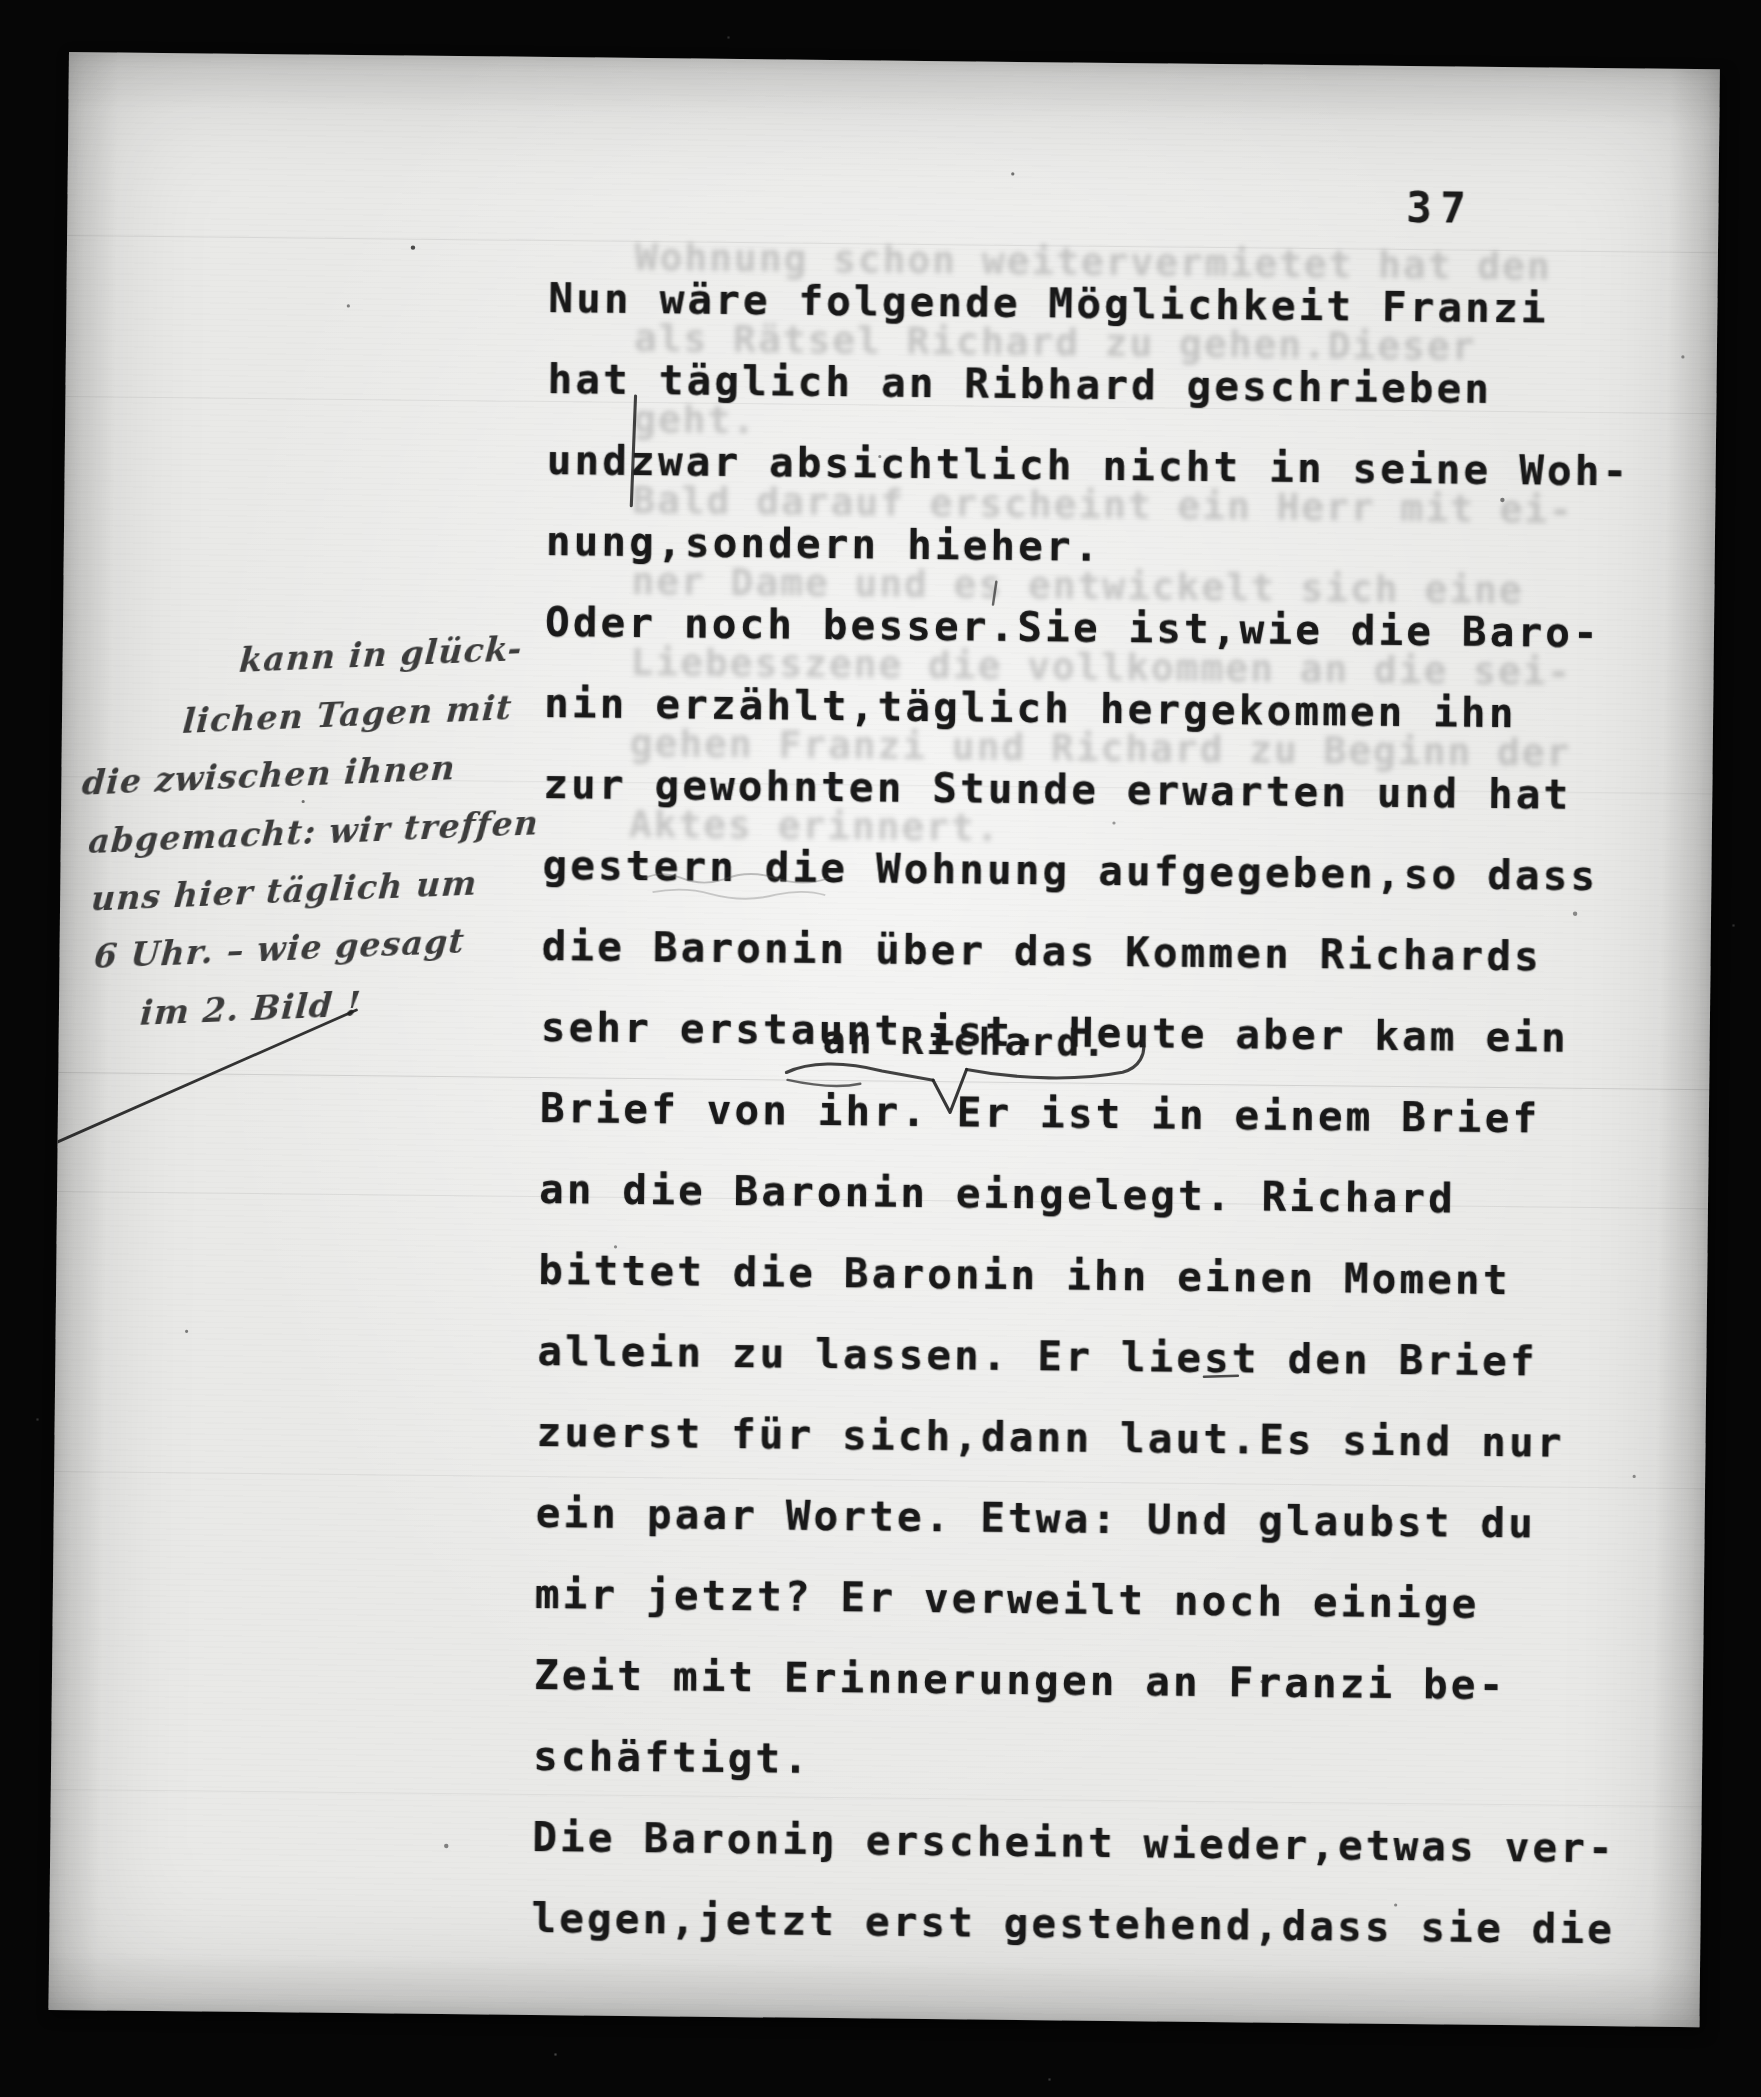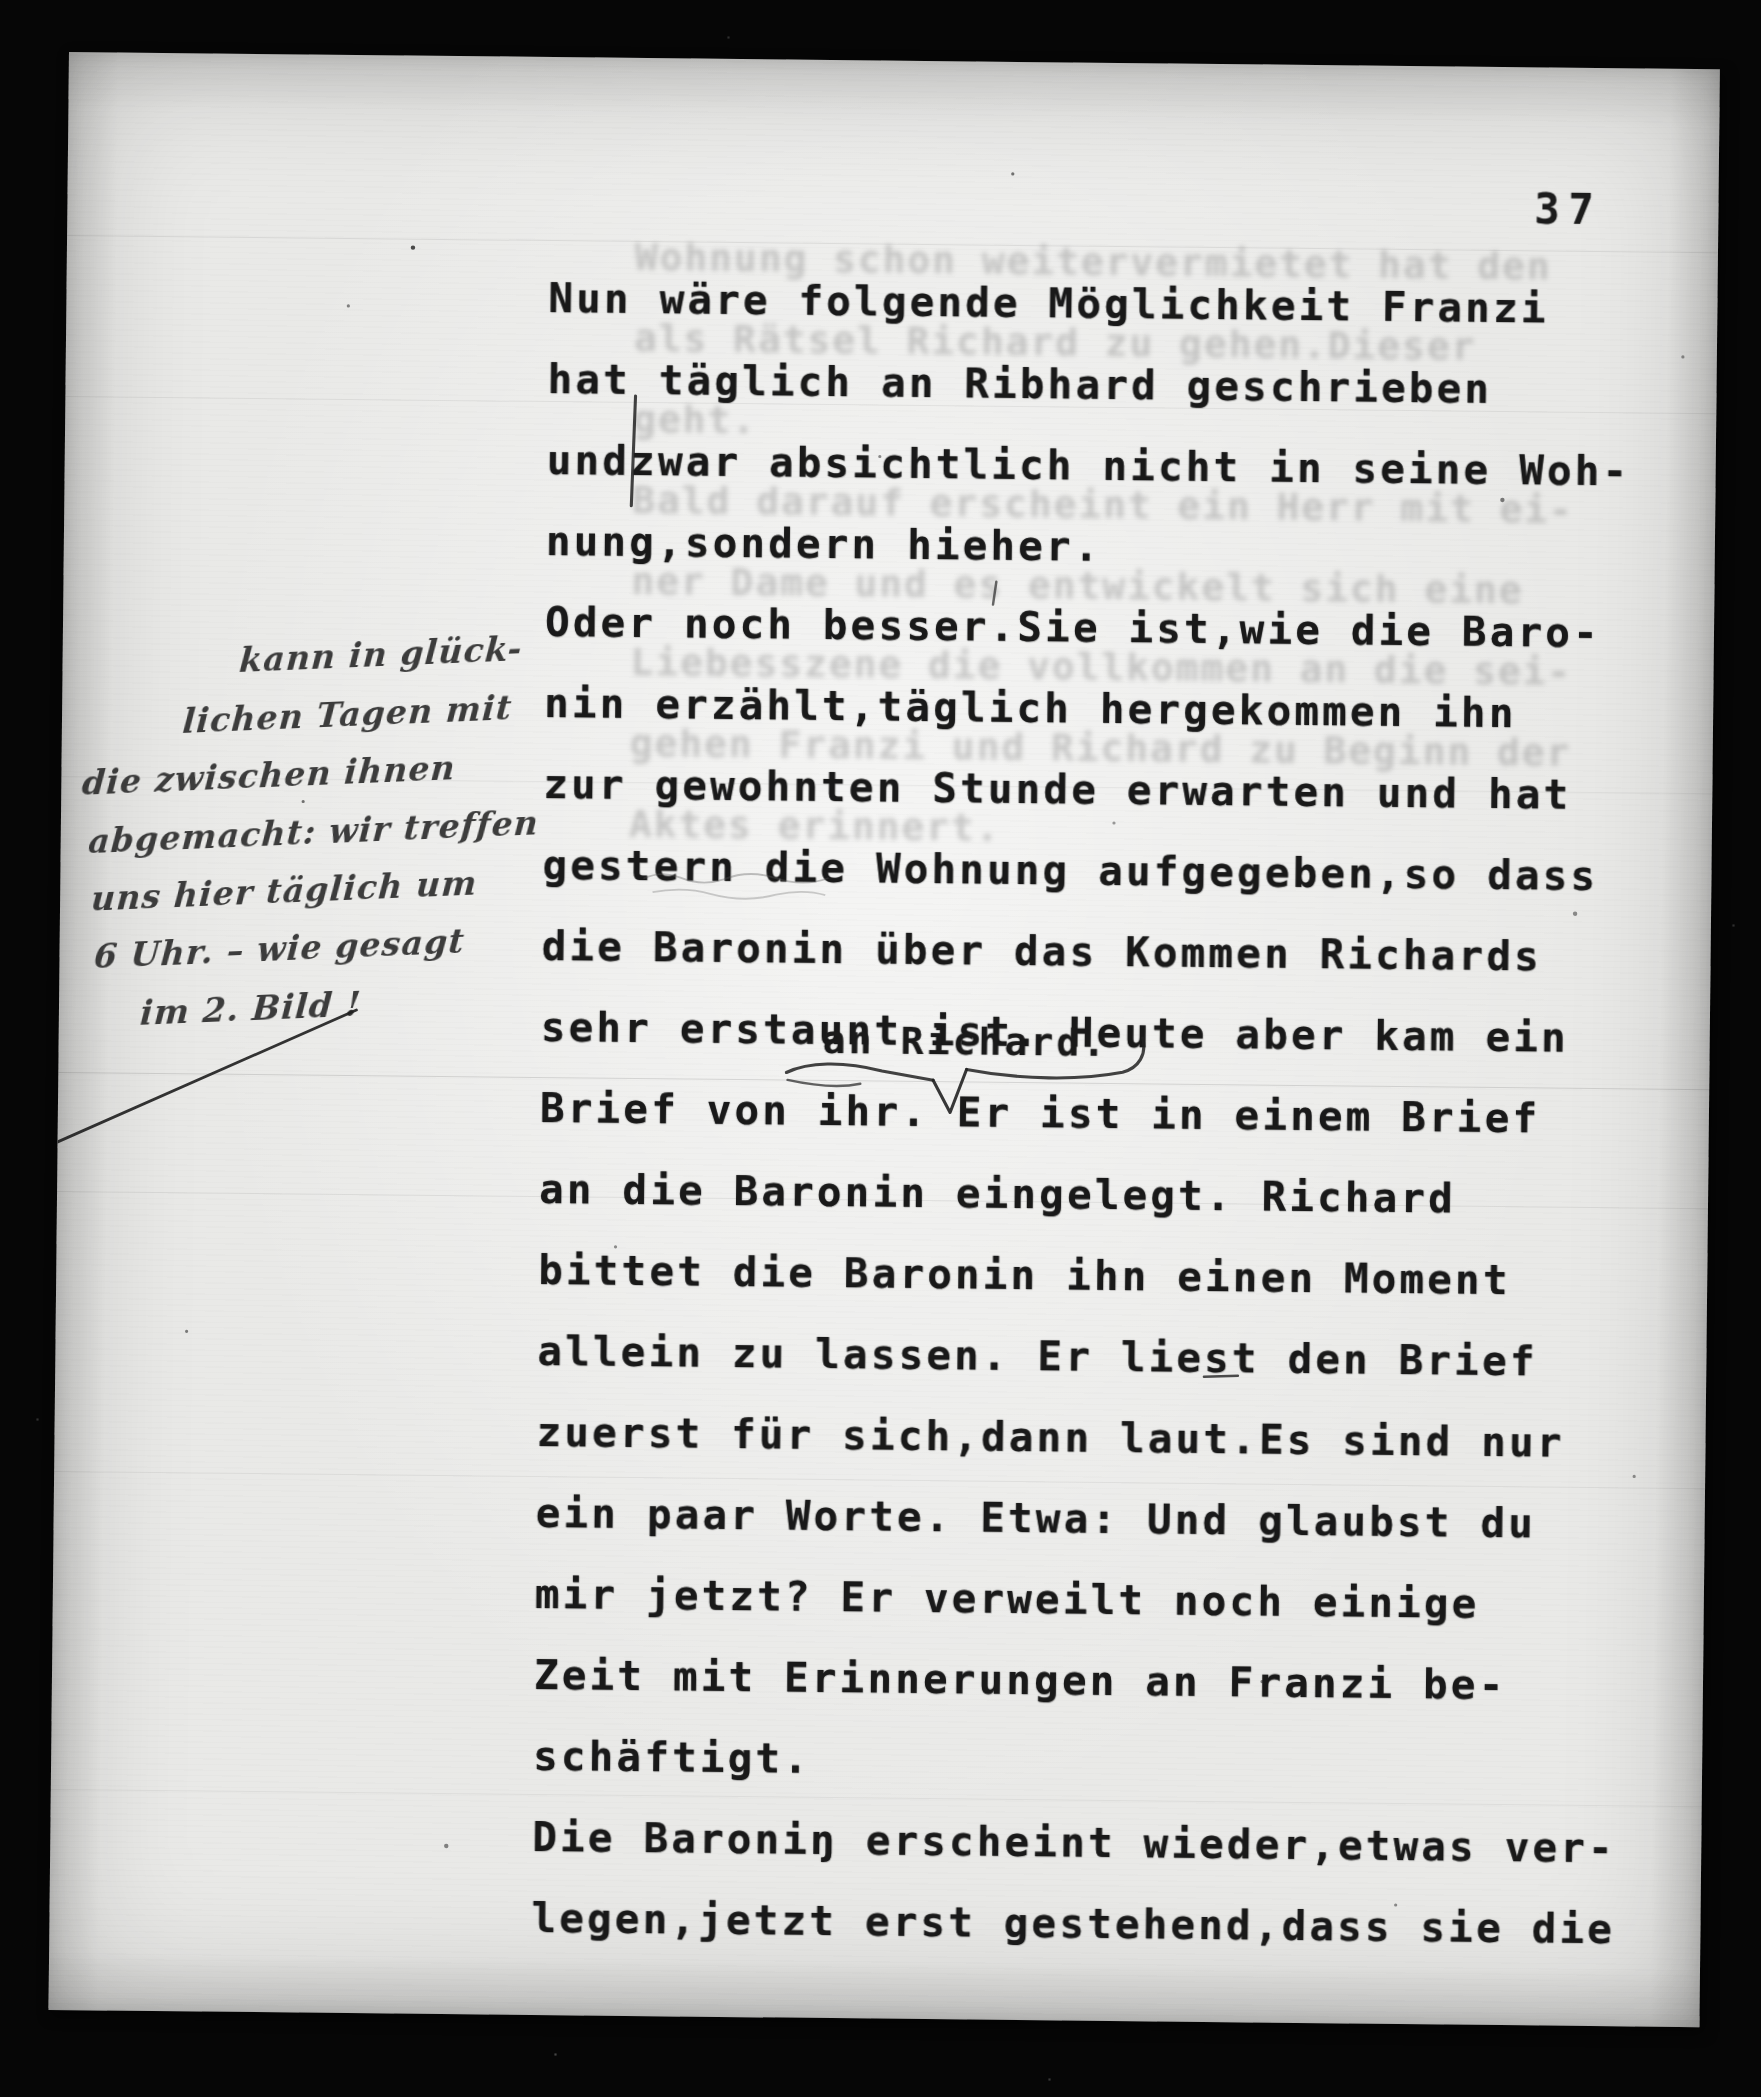--- a/index.html
+++ b/index.html
@@ -13,21 +13,21 @@
   .paper{position:absolute;left:69px;top:52px;width:1651px;height:1958px;background:#e9e9e7;
          transform:rotate(0.6deg);transform-origin:0 0;
          box-shadow: inset 0 0 136px rgba(0,0,0,0.22), inset 0 0 18.5px rgba(0,0,0,0.10), 3.7px 5px 13.6px rgba(0,0,0,0.6);
          background-image:
            radial-gradient(ellipse at 50% 40%, rgba(255,255,255,0.55) 0%, rgba(255,255,255,0) 60%),
            linear-gradient(90deg, rgba(0,0,0,0.10) 0%, rgba(0,0,0,0) 3%, rgba(0,0,0,0) 97%, rgba(0,0,0,0.12) 100%),
            linear-gradient(0deg, rgba(0,0,0,0.10) 0%, rgba(0,0,0,0) 3%, rgba(0,0,0,0) 97%, rgba(0,0,0,0.08) 100%);}
   .grain{position:absolute;inset:0;opacity:.5;pointer-events:none;
          background-image:repeating-linear-gradient(0deg, rgba(0,0,0,0.025) 0 1.2px, rgba(255,255,255,0.02) 1.2px 3.1px, rgba(0,0,0,0) 3.1px 5.6px);}
   .hline{position:absolute;left:0;width:100%;height:1.2px;background:rgba(40,40,40,0.09);}
-  .pagenum{position:absolute;left:1467px;top:117px;font-size:42px;font-weight:700;color:#1c1c1c;
+  .pagenum{position:absolute;left:1339px;top:117px;font-size:42px;font-weight:700;color:#1c1c1c;
            letter-spacing:8.6px;filter:blur(0.2px);text-shadow:0 0 1.2px rgba(20,20,20,0.5);}
   .typed{position:absolute;left:482px;top:201px;font-size:41px;font-weight:700;color:#191919;
          letter-spacing:3.1px;line-height:81px;white-space:pre;filter:blur(0.3px);
          text-shadow:0 0 1.2px rgba(25,25,25,0.55), 0.6px 0.6px 0 rgba(25,25,25,0.12);}
   .tline{height:81px;}
   .insertion{position:absolute;left:764px;top:958px;font-size:38px;font-weight:700;color:#1a1a1a;
          letter-spacing:3.1px;white-space:pre;filter:blur(0.3px);text-shadow:0 0 1.2px rgba(25,25,25,0.55);}
   .ghost{position:absolute;left:568px;top:159px;font-size:38px;font-weight:700;color:#8a8a8a;
          letter-spacing:1.9px;line-height:81px;white-space:pre;opacity:0.42;filter:blur(2.8px);}
   .gline{height:81px;}

